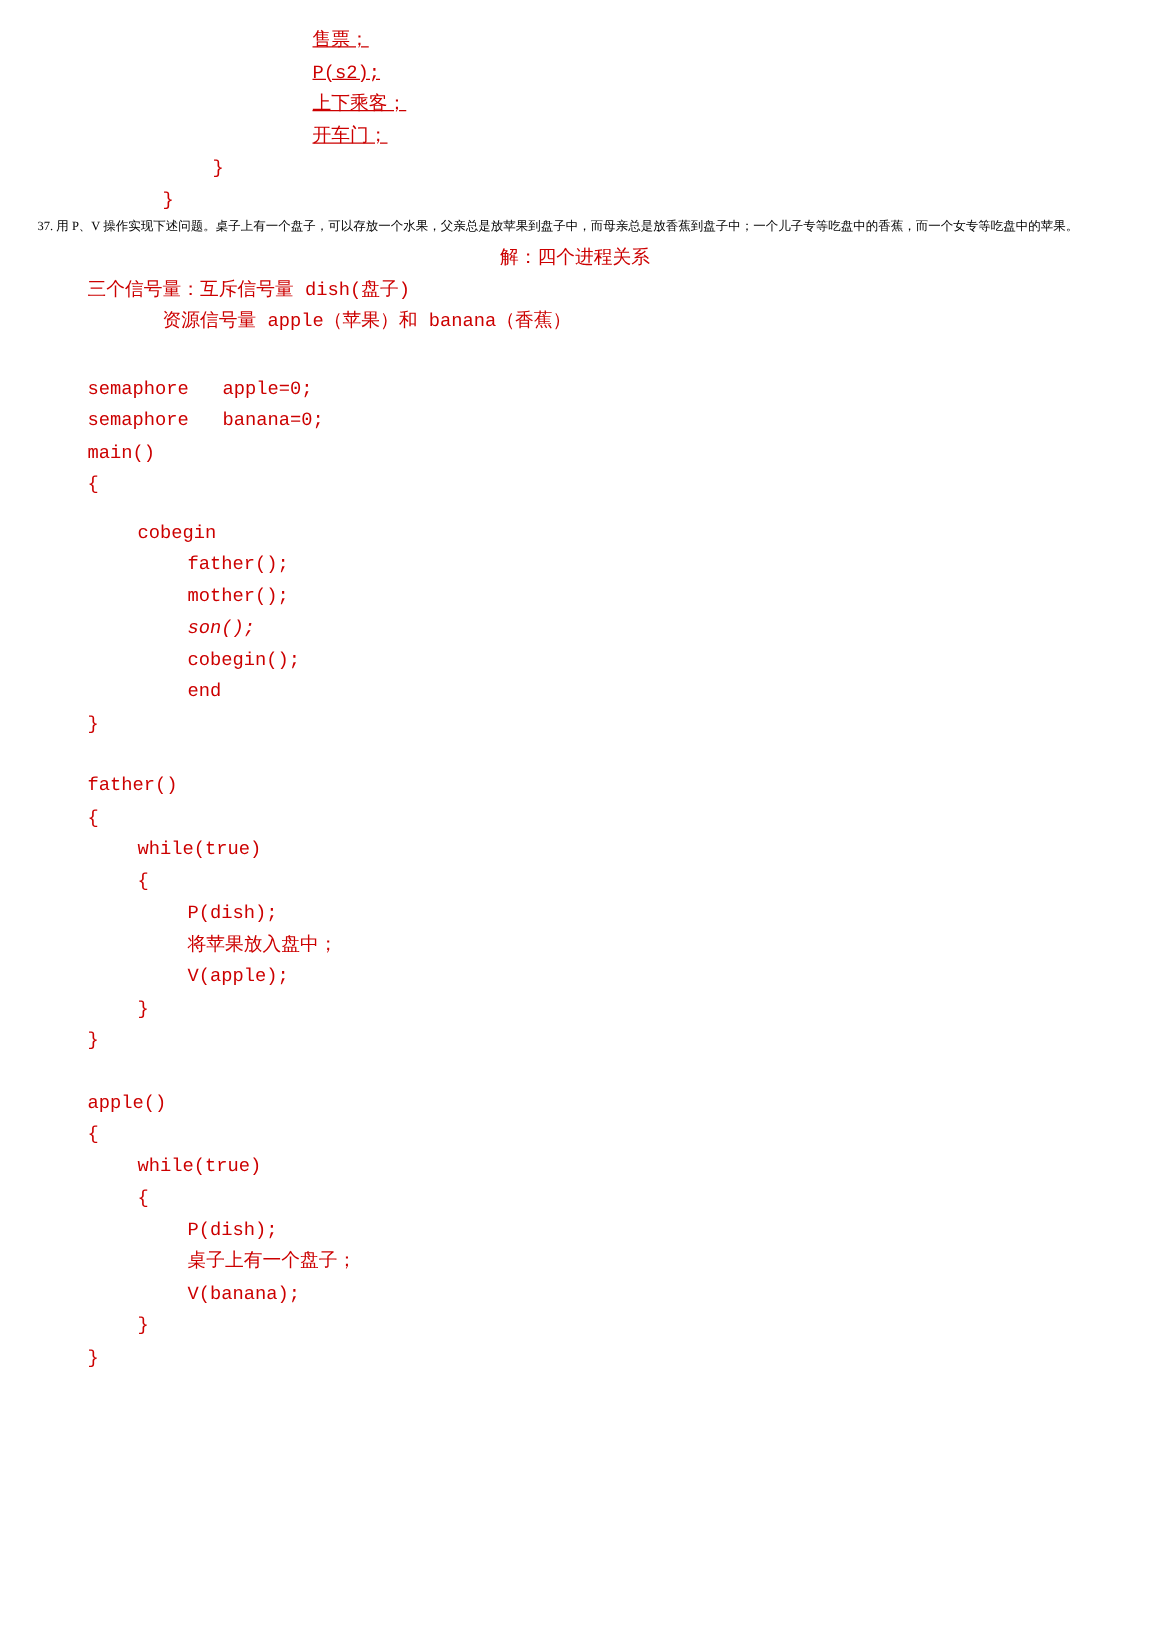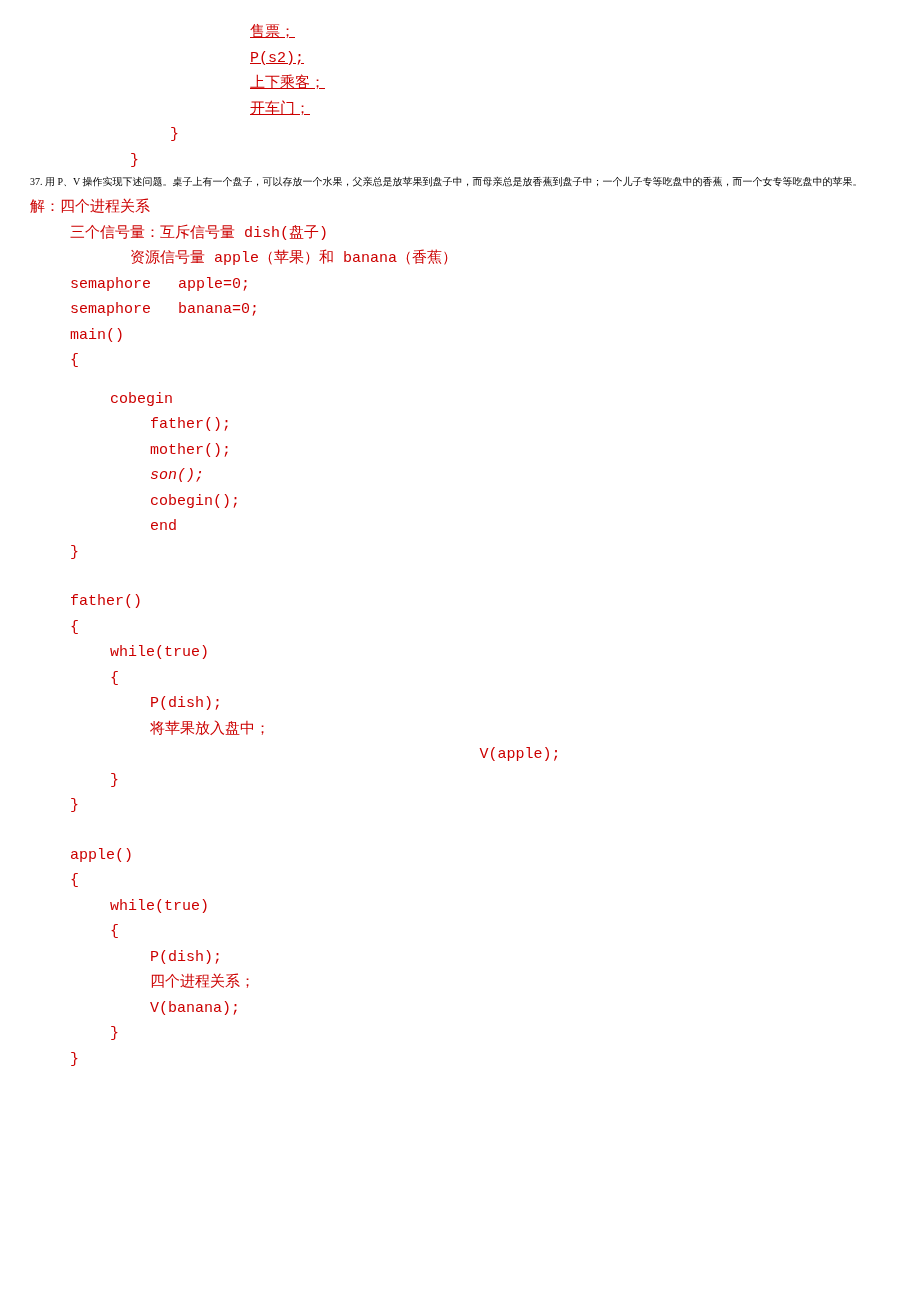--- a/index.html
+++ b/index.html
@@ -64,30 +64,30 @@
     <span class="line indent5">开车门；</span>
     <span class="line indent3">}</span>
     <span class="line indent2">}</span>
   </div>
 
   <p class="question">
     <span>37.</span><span>  用 P、V 操作实现下述问题。桌子上有一个盘子，可以存放一个水果，父亲总是放苹果到盘子中，而母亲总是放香蕉到盘子中；一个儿子专等吃盘中的香蕉，而一个女专等吃盘中的苹果。</span>
   </p>
 
   <div class="code-block">
-    <div style="padding-left: 0px;">
+    <div style="padding-left: 0px; text-align: center;">
       <span class="answer-line">解：四个进程关系</span>
     </div>
     <div style="padding-left: 40px;">
       <span class="line">三个信号量：互斥信号量 dish(盘子)</span>
     </div>
     <div style="padding-left: 100px;">
       <span class="line">资源信号量 apple（苹果）和 banana（香蕉）</span>
     </div>
-    <div style="padding-left: 40px;">
+    <div style="padding-left: 40px; margin-top: 28px;">
       <span class="line">semaphore   apple=0;</span>
     </div>
     <div style="padding-left: 40px;">
       <span class="line">semaphore   banana=0;</span>
     </div>
     <div style="padding-left: 40px;">
       <span class="line">main()</span>
     </div>
     <div style="padding-left: 40px;">
       <span class="line">{</span>
@@ -127,21 +127,21 @@
     </div>
     <div style="padding-left: 80px;">
       <span class="line">{</span>
     </div>
     <div style="padding-left: 120px;">
       <span class="line">P(dish);</span>
     </div>
     <div style="padding-left: 120px;">
       <span class="line">将苹果放入盘中；</span>
     </div>
-    <div style="padding-left: 120px; text-align: center;">
+    <div style="padding-left: 120px;">
       <span class="line">V(apple);</span>
     </div>
     <div style="padding-left: 80px;">
       <span class="line">}</span>
     </div>
     <div style="padding-left: 40px;">
       <span class="line">}</span>
     </div>
 
     <span class="empty-line"></span>
@@ -155,21 +155,21 @@
     <div style="padding-left: 80px;">
       <span class="line">while(true)</span>
     </div>
     <div style="padding-left: 80px;">
       <span class="line">{</span>
     </div>
     <div style="padding-left: 120px;">
       <span class="line">P(dish);</span>
     </div>
     <div style="padding-left: 120px;">
-      <span class="line">四个进程关系；</span>
+      <span class="line">桌子上有一个盘子；</span>
     </div>
     <div style="padding-left: 120px;">
       <span class="line">V(banana);</span>
     </div>
     <div style="padding-left: 80px;">
       <span class="line">}</span>
     </div>
     <div style="padding-left: 40px;">
       <span class="line">}</span>
     </div>

